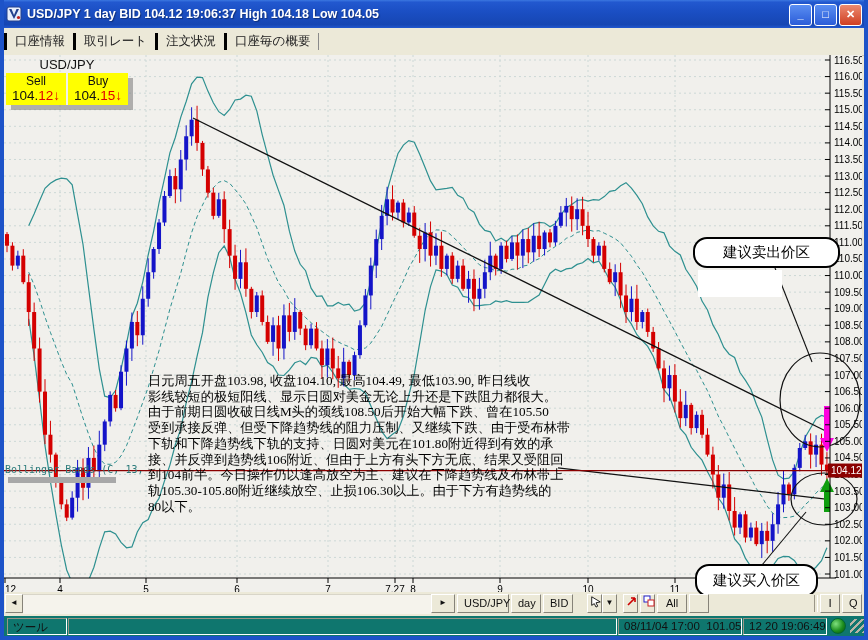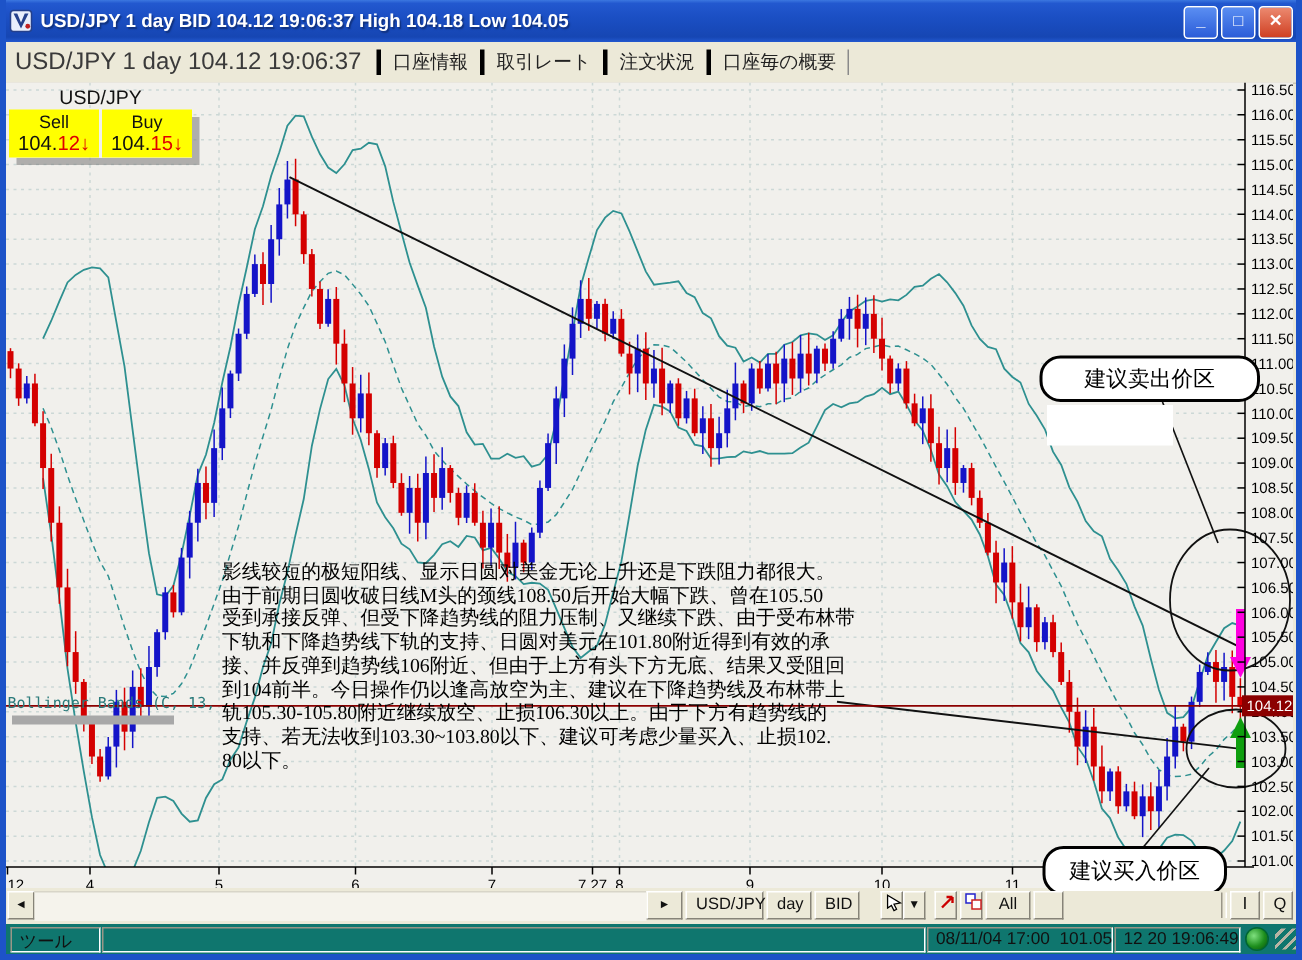--- a/index.html
+++ b/index.html
@@ -82,21 +82,20 @@
     </svg>
     <span class="ttext">USD/JPY 1 day BID 104.12 19:06:37 High 104.18 Low 104.05</span>
     <div class="winbtns">
       <div class="wbtn">_</div>
       <div class="wbtn">□</div>
       <div class="wbtn close">✕</div>
     </div>
   </div>
 
   <div class="tabrow">
-    <span class="summary">USD/JPY 1 day 104.12 19:06:37</span>
     <div class="tabstrip">
         <span class="tab">口座情報</span>
         <span class="tab">取引レート</span>
         <span class="tab">注文状況</span>
         <span class="tab">口座毎の概要</span>
       </div>
   </div>
 
   <div id="chartarea">
     <svg id="chart" width="858" height="537">
@@ -567,28 +566,28 @@
           <div class="qprice"><span>104.</span><span class="qpips">15</span><span class="qarr">↓</span></div>
         </div>
       </div>
     </div>
 
     <div class="bblabel">Bollinger Bands (C, 13,</div>
     <div class="greybar"></div>
     <div class="whitepatch"></div>
 
     <div class="commentary">
+        <div>日元周五开盘103.98, 收盘104.10, 最高104.49, 最低103.90, 昨日线收</div>
         <div>影线较短的极短阳线、显示日圆对美金无论上升还是下跌阻力都很大。</div>
         <div>由于前期日圆收破日线M头的颈线108.50后开始大幅下跌、曾在105.50</div>
         <div>受到承接反弹、但受下降趋势线的阻力压制、又继续下跌、由于受布林带</div>
         <div>下轨和下降趋势线下轨的支持、日圆对美元在101.80附近得到有效的承</div>
         <div>接、并反弹到趋势线106附近、但由于上方有头下方无底、结果又受阻回</div>
         <div>到104前半。今日操作仍以逢高放空为主、建议在下降趋势线及布林带上</div>
         <div>轨105.30-105.80附近继续放空、止损106.30以上。由于下方有趋势线的</div>
-        <div>支持、若无法收到103.30~103.80以下、建议可考虑少量买入、止损102.</div>
         <div>80以下。</div>
       </div>
 
     <div class="callout" id="buycallout">建议买入价区</div>
     <div class="callout" id="sellcallout">建议卖出价区</div>
   </div>
 
   <div class="toolrow">
     <div class="sbtn" style="margin-left:1px">◄</div>
     <div class="strack"></div>

